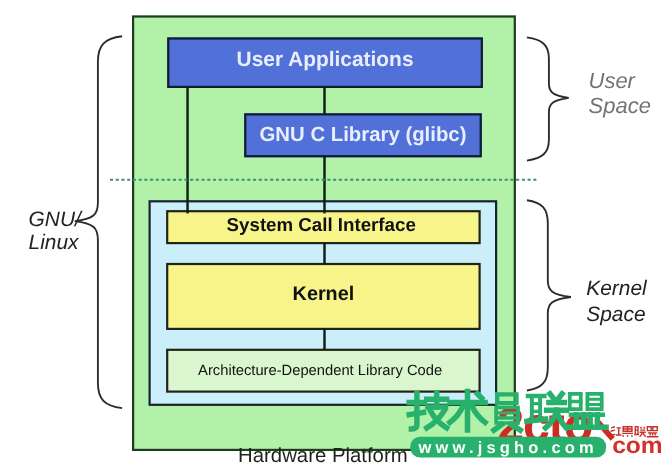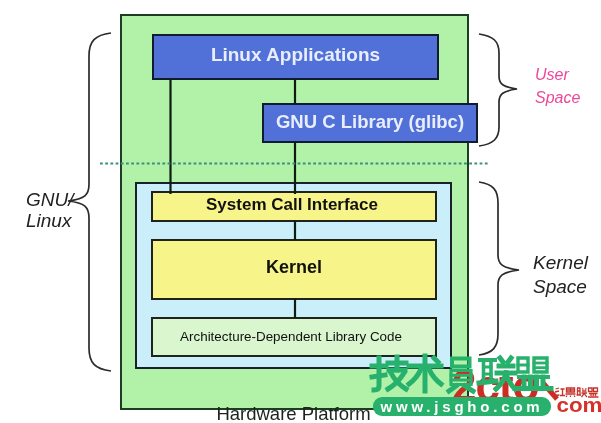--- a/index.html
+++ b/index.html
@@ -9,38 +9,38 @@
 </style>
 </head>
 <body>
 <div id="stage">
 
   <div class="box" style="left:120px;top:14px;width:349px;height:396px;background:#b2f1a8;border:2px solid #1e3c22;"></div>
 
   <div class="box" style="left:135px;top:182px;width:317px;height:187px;background:#cbeffa;border:2px solid #17222a;"></div>
 
   <div class="box" style="left:152px;top:34px;width:287px;height:46px;background:#5271d8;border:2px solid #101c30;
-       color:#e9eeff;font-weight:bold;font-size:19px;padding-bottom:4px;">Linux Applications</div>
+       color:#e9eeff;font-weight:bold;font-size:19px;padding-bottom:4px;">User Applications</div>
 
   <div class="box" style="left:222px;top:103px;width:216px;height:40px;background:#5271d8;border:2px solid #101c30;
-       color:#e9eeff;font-weight:bold;font-size:18.5px;padding-bottom:3px;margin-left:40px;">GNU C Library (glibc)</div>
+       color:#e9eeff;font-weight:bold;font-size:18.5px;padding-bottom:3px;">GNU C Library (glibc)</div>
 
   <div class="box" style="left:151px;top:191px;width:286px;height:31px;background:#f7f489;border:2px solid #20231c;
        color:#111;font-weight:bold;font-size:17px;padding:0 4px 3px 0;">System Call Interface</div>
 
   <div class="box" style="left:151px;top:239px;width:286px;height:61px;background:#f7f489;border:2px solid #20231c;
        color:#111;font-weight:bold;font-size:18px;padding-bottom:5px;">Kernel</div>
 
   <div class="box" style="left:151px;top:317px;width:286px;height:40px;background:#d9f6cf;border:2px solid #20231c;
        color:#111;font-size:13.4px;padding:0 6px 2px 0;">Architecture-Dependent Library Code</div>
 
   <div class="box" style="left:135px;top:376.5px;width:317px;height:26px;color:#1c241c;font-size:18.5px;margin-top:24px;">Hardware&nbsp;Platform</div>
 
   <div style="position:absolute;left:10px;top:189px;font-size:19px;font-style:italic;color:#222;line-height:21px;margin-left:16px;">GNU/<br>Linux</div>
-  <div style="position:absolute;left:535px;top:63px;font-size:16px;font-style:italic;color:#ec4899;line-height:23px;">User<br>Space</div>
+  <div style="position:absolute;left:535px;top:63px;font-size:20px;font-style:italic;color:#737373;line-height:23px;">User<br>Space</div>
   <div style="position:absolute;left:533px;top:250.5px;font-size:19px;font-style:italic;color:#222;line-height:24px;">Kernel<br>Space</div>
 
   <svg width="601" height="423" viewBox="0 0 601 423" style="position:absolute;left:0;top:0;">
 
     <g stroke="#0e1c12" stroke-width="2.2" fill="none">
       <path d="M170.5 79 V194"></path>
       <path d="M295 79 V104"></path>
       <path d="M295 142 V194"></path>
       <path d="M295 221 V240"></path>
       <path d="M295 299 V318"></path>

